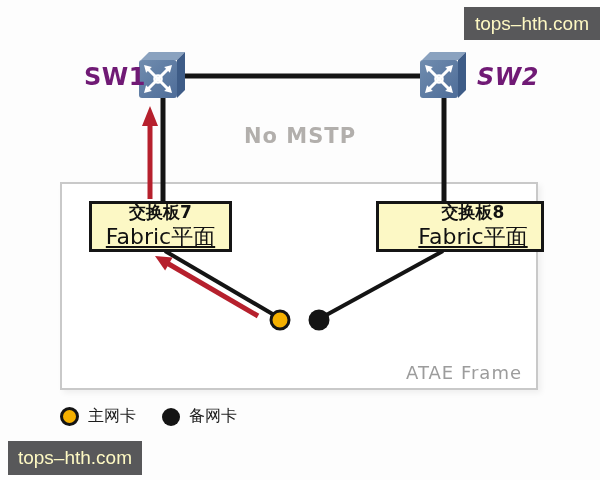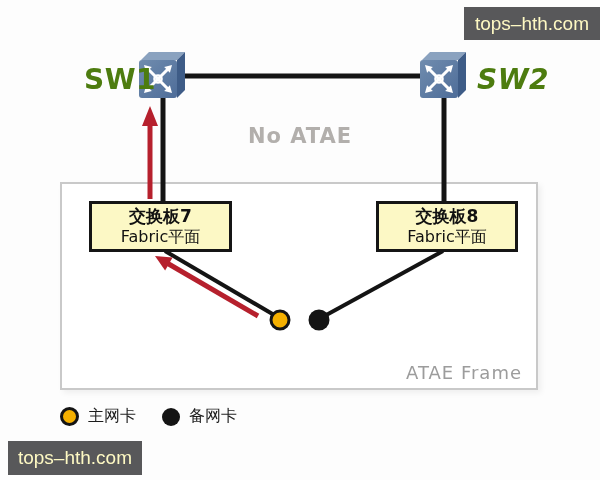--- a/index.html
+++ b/index.html
@@ -31,21 +31,21 @@
     color:#fef9c3;
     font-family:"Liberation Sans",sans-serif;
     font-size:19px;
     display:flex;align-items:center;justify-content:center;
     z-index:6;
   }
   .wm-tr{left:464px;top:7px;width:136px;height:33px;}
   .wm-bl{left:8px;top:441px;width:134px;height:34px;}
   
   .sw-label{
-    font-size:28px;font-weight:bold;color:#4d7c0f;z-index:5;
+    font-size:24px;font-weight:bold;color:#701a75;z-index:5;
     letter-spacing:0.5px;
   }
   .sw1-label{left:84px;top:63px;}
   .sw2-label{left:477px;top:63px;font-style:italic;}
   
   .switch-icon{width:54px;height:56px;z-index:4;}
   .sw1-icon{left:135px;top:48px;}
   .sw2-icon{left:416px;top:48px;}
   
   .no-mstp{
@@ -65,23 +65,23 @@
     font-size:18px;color:var(--frame-text);letter-spacing:1px;z-index:2;
   }
   
   .board{
     border:3px solid #151515;
     display:flex;flex-direction:column;align-items:center;justify-content:center;
     text-align:center;line-height:1.25;color:#111;z-index:3;
   }
   .board-yellow{background:var(--board-yellow);}
   .board7{left:89px;top:201px;width:137px;height:45px;}
-  .board8{left:376px;top:201px;width:136px;height:45px;}
+  .board8{left:376px;top:201px;width:136px;height:45px;padding-left:26px;}
   .board-title{font-size:17px;font-weight:bold;}
-  .board-sub{font-size:16px;}
+  .board-sub{font-size:22px;text-decoration:underline;}
   .service-board{
     left:228px;top:327px;width:134px;height:33px;
     background:var(--service-fill);
   }
   .service-title{font-size:19px;}
   
   .icmp-label{
     left:80px;top:288px;font-size:18px;font-weight:bold;
     color:var(--icmp-red);z-index:3;letter-spacing:0.5px;
   }
@@ -184,21 +184,21 @@
       <polygon points="37,17 34.9,24.8 29.2,19.1"></polygon>
       <polygon points="9,45 16.8,42.9 11.1,37.2"></polygon>
       <polygon points="37,45 34.9,37.2 29.2,42.9"></polygon>
     </g>
     <circle cx="23" cy="31" r="3.6" fill="none" stroke="#ffffff" stroke-width="2.4"></circle>
   </svg>
 
   <div class="abs sw-label sw1-label">SW1</div>
   <div class="abs sw-label sw2-label">SW2</div>
 
-  <div class="abs no-mstp">No ATAE</div>
+  <div class="abs no-mstp">No MSTP</div>
   <div class="abs atae-label">ATAE Frame</div>
 
   <div class="abs legend">
     <div class="legend-item">
       <span class="legend-dot-primary"></span>
       <span class="legend-text">主网卡</span>
     </div>
     <div class="legend-item">
       <span class="legend-dot-backup"></span>
       <span class="legend-text">备网卡</span>

